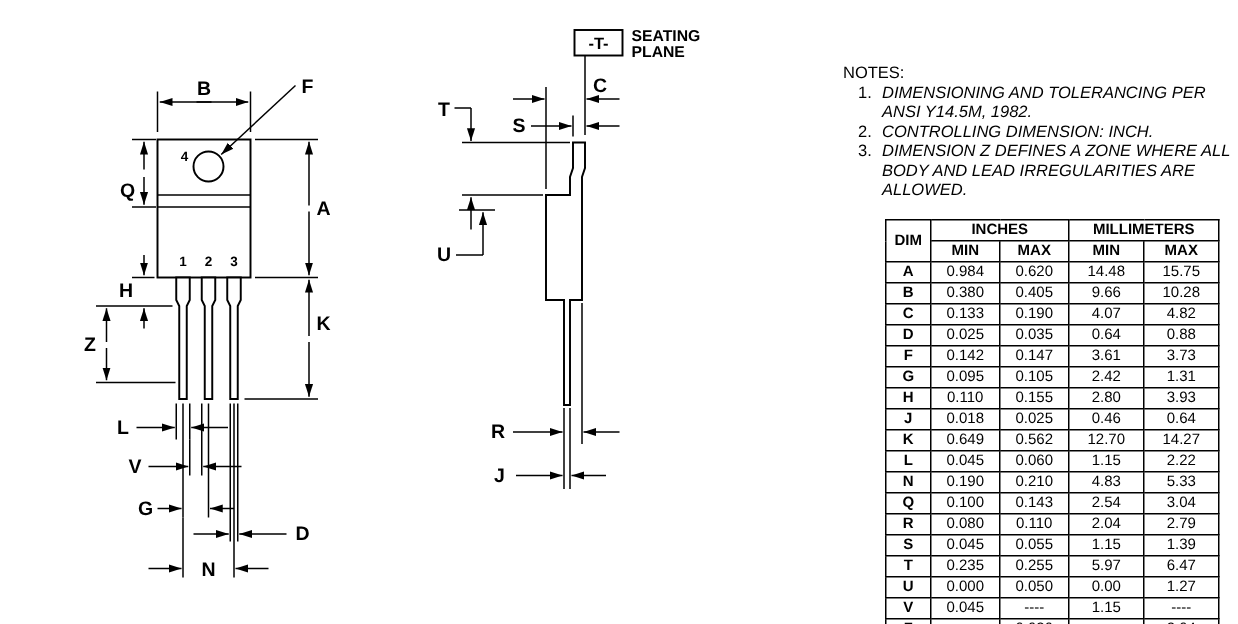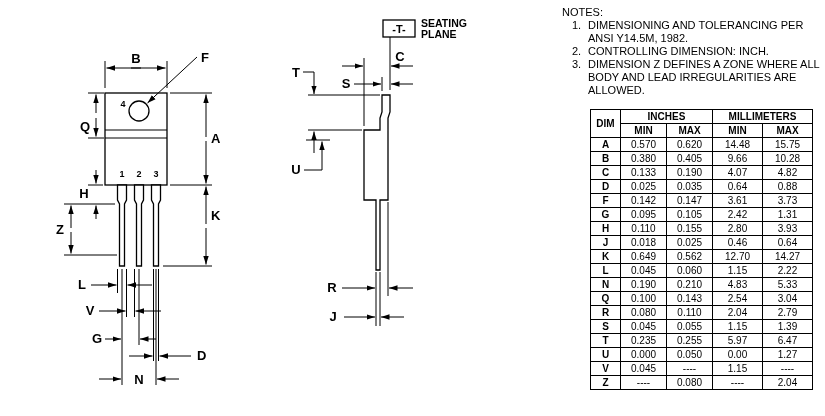--- a/index.html
+++ b/index.html
@@ -9,25 +9,25 @@
   }
   svg.drawing { position:absolute; left:0; top:0; }
   .ln { stroke:#000; stroke-width:1; fill:none; }
   .sh { fill:#fff; stroke:#000; stroke-width:1.3; }
   .dl { font:bold 13px "Liberation Sans", sans-serif; fill:#000; }
   .pn { font:bold 9px "Liberation Sans", sans-serif; fill:#000; }
   .sp { font:bold 10.5px "Liberation Sans", sans-serif; fill:#000; }
   .dt { font:bold 11px "Liberation Sans", sans-serif; fill:#000; }
 
   .right-panel { position:absolute; left:562px; top:6px; width:262px; }
-  .notes-heading { font-size:11px; line-height:13px; }
+  .notes-heading { font-size:11px; line-height:13px;margin-top:37px; }
   ol.notes { margin:0; padding:0 0 0 10px; list-style:none; font-size:11px; line-height:13px; }
   ol.notes li { display:flex; }
   ol.notes .num { width:16px; flex:none; }
-  ol.notes .ntext { flex:1; }
+  ol.notes .ntext { flex:1;font-style:italic; }
 
   table.dims { border-collapse:collapse; margin:12px 10px 0 28px; border:1.5px solid #000; }
   table.dims th, table.dims td {
     border:1px solid #000; font-size:10px; line-height:12px;
     padding:0 2px; height:13px; text-align:center; white-space:nowrap;
   }
   table.dims th { font-weight:bold; }
   table.dims td.dim { font-weight:bold; }
 </style>
 </head>
@@ -248,21 +248,21 @@
         <tr id="subhead-row">
             <th>MIN</th>
             <th>MAX</th>
             <th>MIN</th>
             <th>MAX</th>
           </tr>
       </thead>
       <tbody id="table-body">
           <tr>
             <td class="dim">A</td>
-            <td>0.570</td>
+            <td>0.984</td>
             <td>0.620</td>
             <td>14.48</td>
             <td>15.75</td>
           </tr>
           <tr>
             <td class="dim">B</td>
             <td>0.380</td>
             <td>0.405</td>
             <td>9.66</td>
             <td>10.28</td>

